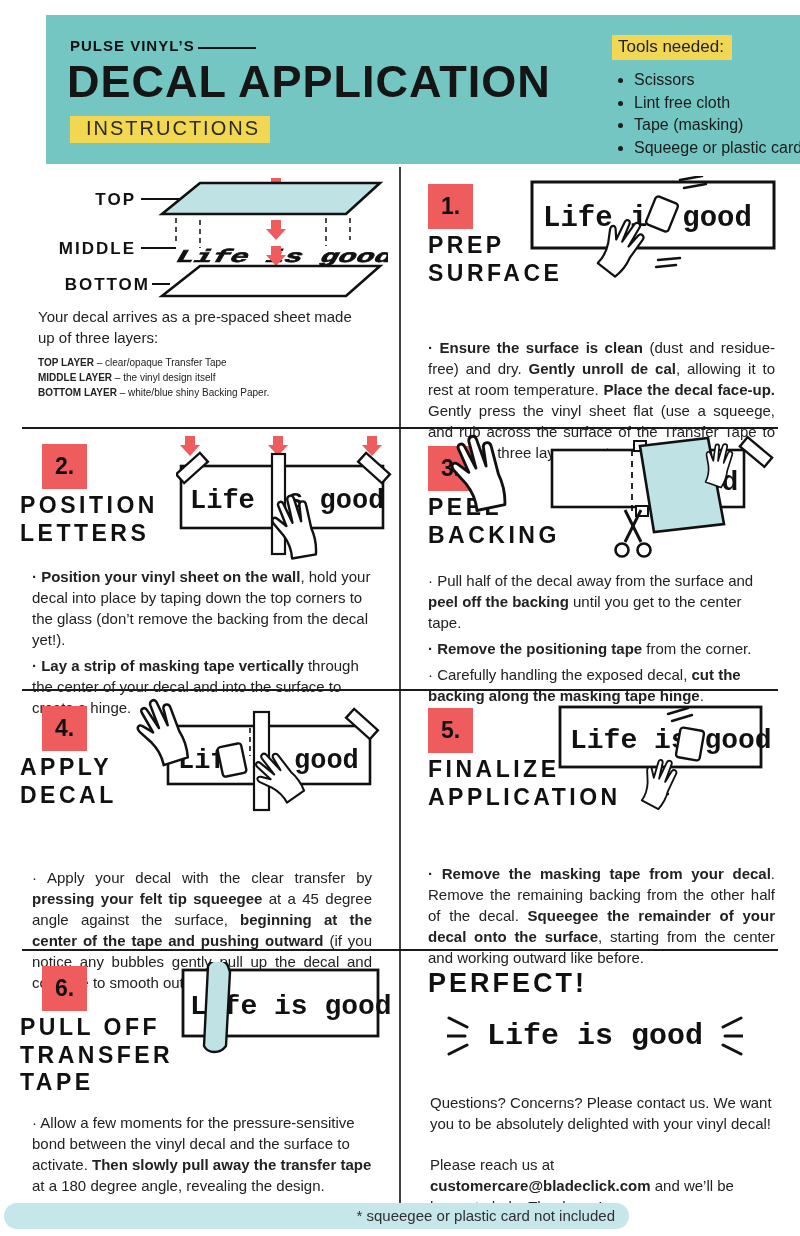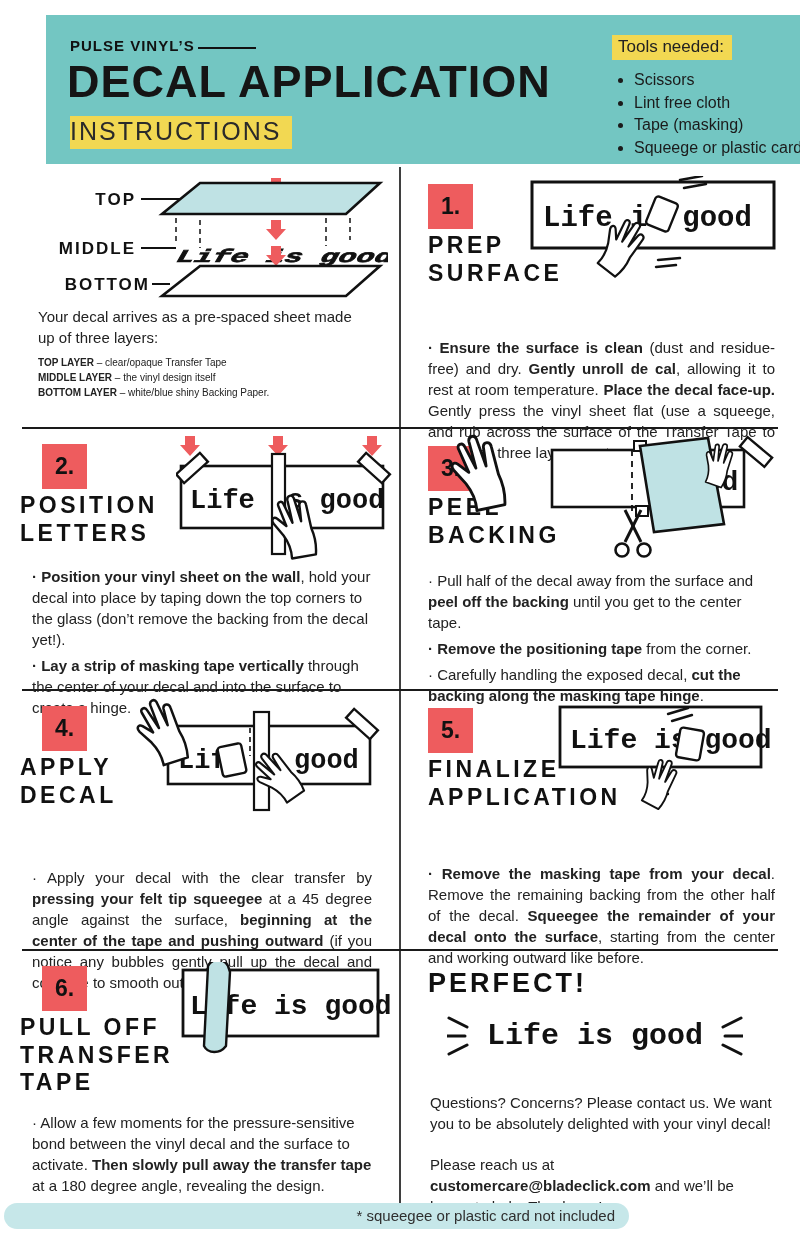--- a/index.html
+++ b/index.html
@@ -9,21 +9,21 @@
   *{margin:0;padding:0;box-sizing:border-box;}
   html,body{background:#fff;}
   .page{position:relative;width:800px;height:1236px;background:#fff;overflow:hidden;
         font-family:"Liberation Sans",sans-serif;color:var(--ink);}
   
   .hero{position:absolute;left:14px;top:15px;width:772px;height:149px;background:var(--teal);margin-left:32px;}
   .brand{position:absolute;left:24px;top:22px;font-size:15px;font-weight:bold;letter-spacing:1px;color:#111;}
   .brand-line{display:inline-block;width:58px;border-bottom:2px solid #111;margin-left:3px;vertical-align:2px;}
   .hero-title{position:absolute;left:21px;top:41px;font-size:45px;font-weight:bold;letter-spacing:1px;color:#151515;}
   .hero-sub{position:absolute;left:24px;top:101px;background:var(--yellow);color:#2a2a2a;
-            font-size:25px;letter-spacing:2px;padding:1px 10px 3px 0;}
+            font-size:20px;letter-spacing:2px;padding:1px 10px 3px 16px;}
   .tools{position:absolute;left:566px;top:20px;width:200px;}
   .tools-label{display:inline-block;background:var(--yellow);font-size:17px;padding:2px 8px 3px 6px;color:#222;}
   .tools ul{margin:9px 0 0 22px;font-size:16px;line-height:1.42;color:#1b1b1b;}
   
   .vline{position:absolute;left:399px;top:167px;width:2px;height:1036px;background:var(--line);}
   .hline{position:absolute;left:22px;width:756px;height:2px;background:var(--hline);}
   .hl1{top:427px}.hl2{top:689px}.hl3{top:949px}
   
   .cell{position:absolute;width:400px;height:258px;}
   .cA1{left:0;top:168px}.cB1{left:400px;top:168px}

